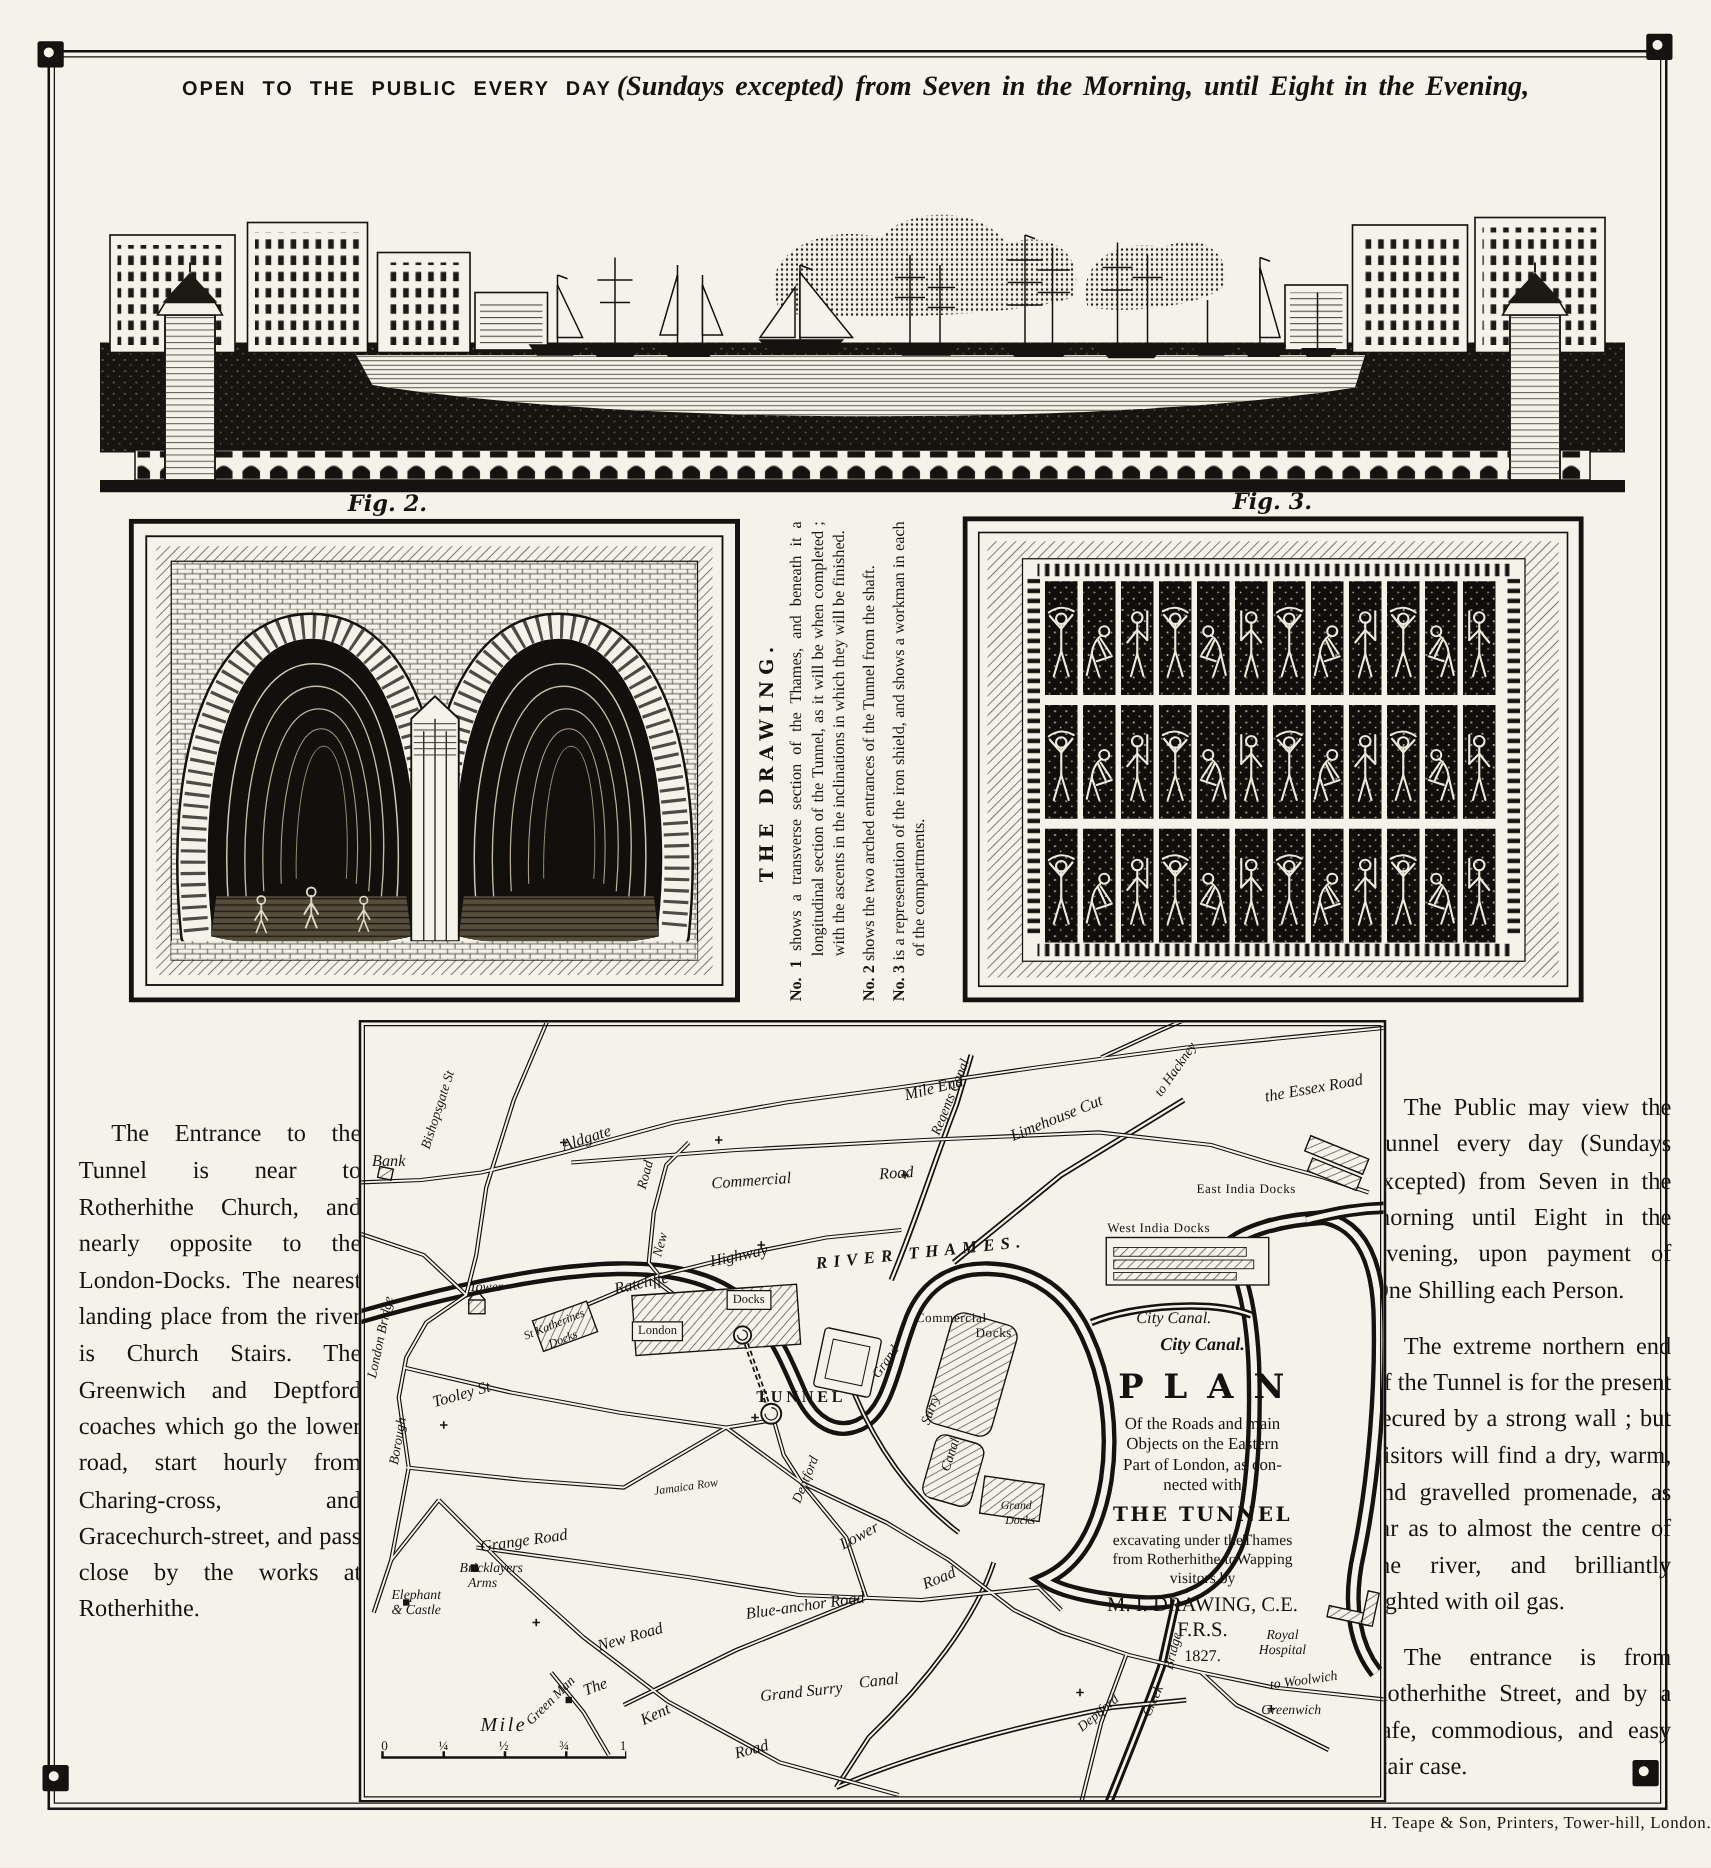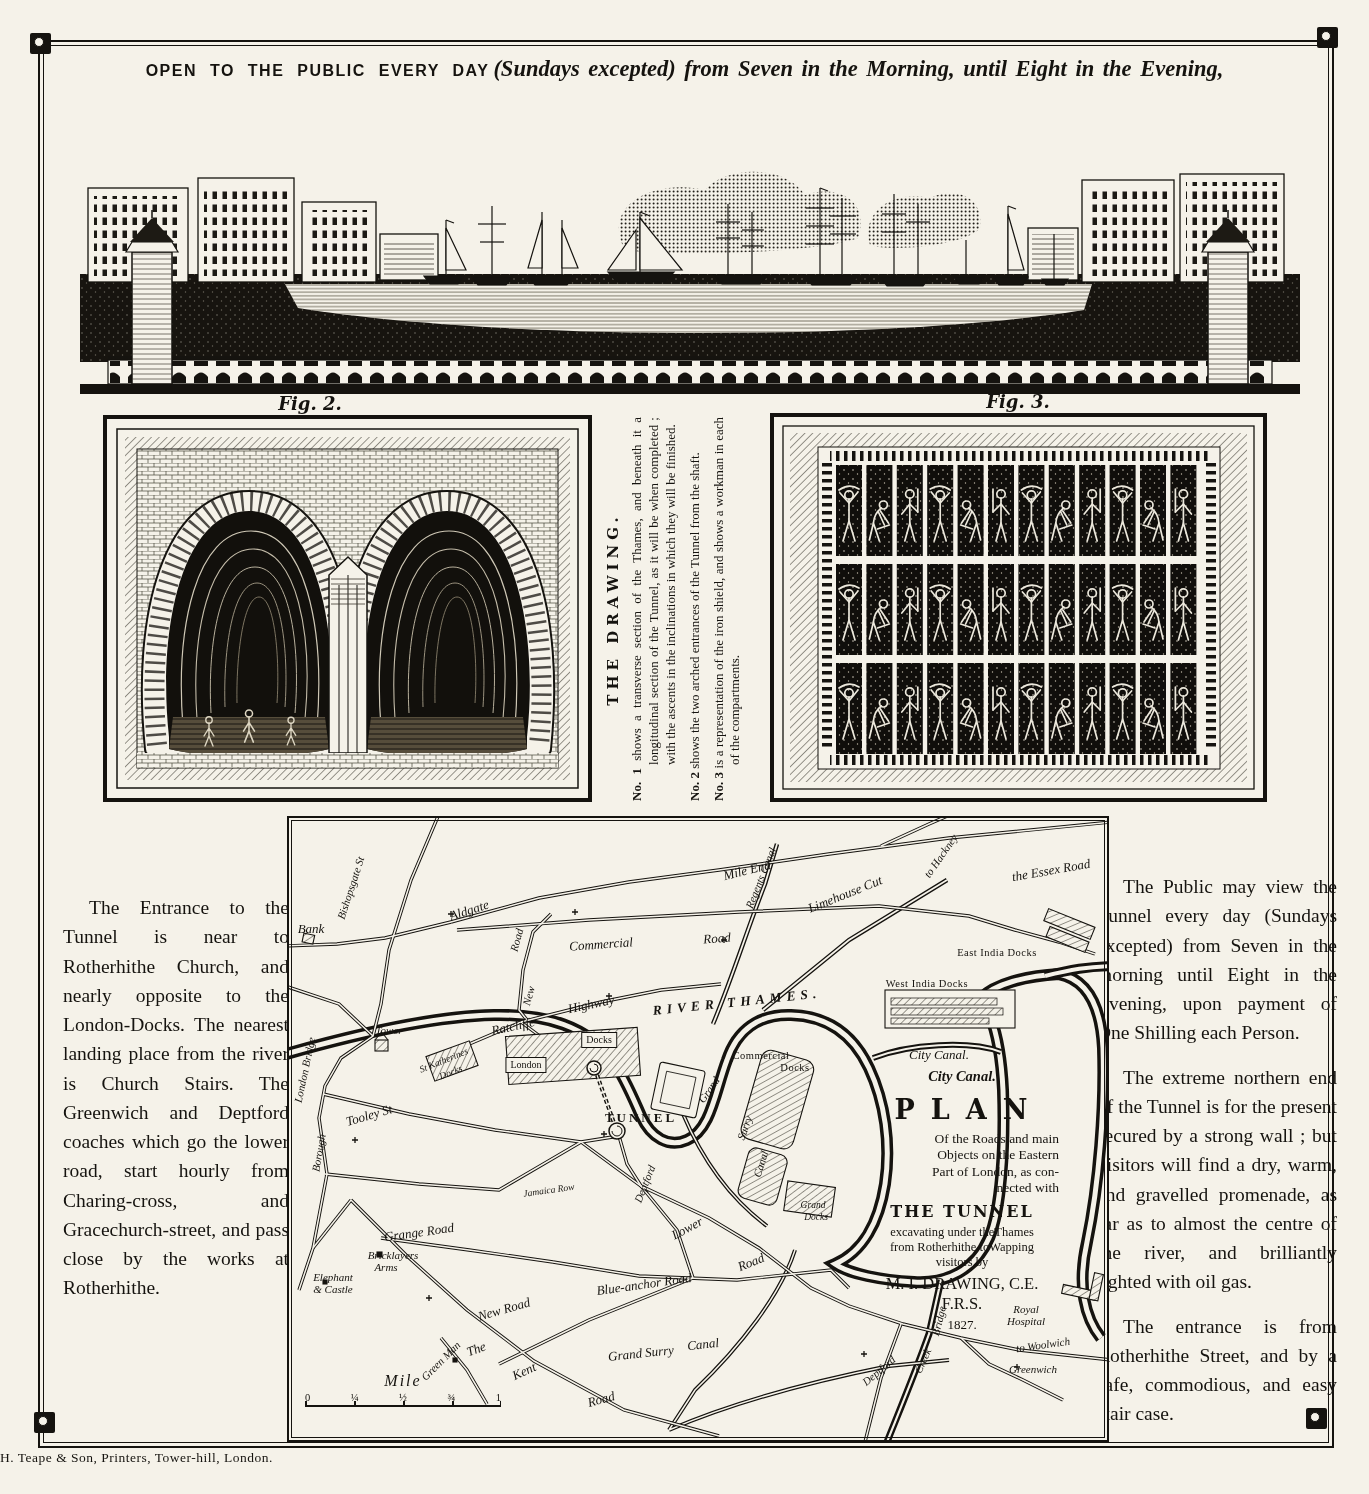--- a/index.html
+++ b/index.html
@@ -50,32 +50,32 @@
   .it-sm{font-style:italic;font-size:11px;line-height:1;}
   .tiny{font-style:italic;font-size:9.5px;line-height:1;}
   .sm{font-size:10.5px;line-height:1;letter-spacing:.5px;}
   .caps{font-size:13px;line-height:1;font-weight:700;letter-spacing:3px;}
   .river{font-style:italic;font-size:13.5px;line-height:1;font-weight:700;letter-spacing:5px;}
   .box{font-size:10px;line-height:1;background:#f5f2e9;border:1px solid #15130f;padding:2px 4px;}
   .plan-block{position:absolute;left:576px;top:250px;width:194px;text-align:center;z-index:3;}
   .pb-canal{font-style:italic;font-weight:600;font-size:14.5px;margin-bottom:9px;}
   .pb-title{font-family:"DejaVu Serif",serif;font-weight:700;font-size:27px;letter-spacing:16px;
             text-indent:14px;margin-bottom:6px;}
-  .pb-line{font-size:13.5px;line-height:1.22;text-align:right;}
+  .pb-line{font-size:13.5px;line-height:1.22;}
   .pb-tunnel{font-family:"DejaVu Serif",serif;font-weight:700;font-size:16px;letter-spacing:2px;margin:5px 0 4px;}
   .pb-line2{font-size:12.5px;line-height:1.2;}
   .pb-author{font-size:16.5px;margin-top:4px;}
   .pb-year{font-size:13px;margin-top:3px;}
   .scalebar{position:absolute;left:16px;top:554px;width:196px;text-align:center;z-index:3;}
   .mile{font-style:italic;font-size:16px;letter-spacing:2px;}
   .ticks{display:flex;justify-content:space-between;font-size:10.5px;line-height:1;margin-top:3px;}
   .bar{height:0;border-bottom:2.5px solid #15130f;position:relative;margin-top:1px;}
   .bar i{position:absolute;top:-4px;width:1.5px;height:5px;background:#15130f;}
   
-  .imprint{position:absolute;left:0;right:0;top:1450px;text-align:left;font-size:13.5px;letter-spacing:.5px;}
+  .imprint{position:absolute;left:0;right:0;top:1450px;text-align:right;font-size:13.5px;letter-spacing:.5px;}
 </style>
 </head>
 <body>
 
 <svg width="0" height="0" style="position:absolute" aria-hidden="true">
   <defs>
     <pattern id="pat-hatch" width="5.5" height="5.5" patternUnits="userSpaceOnUse" patternTransform="rotate(45)">
       <rect width="5.5" height="5.5" fill="#f5f2e9"></rect>
         <line x1="0" y1="0" x2="0" y2="5.5" stroke="#353128" stroke-width="1"></line>
     </pattern>

